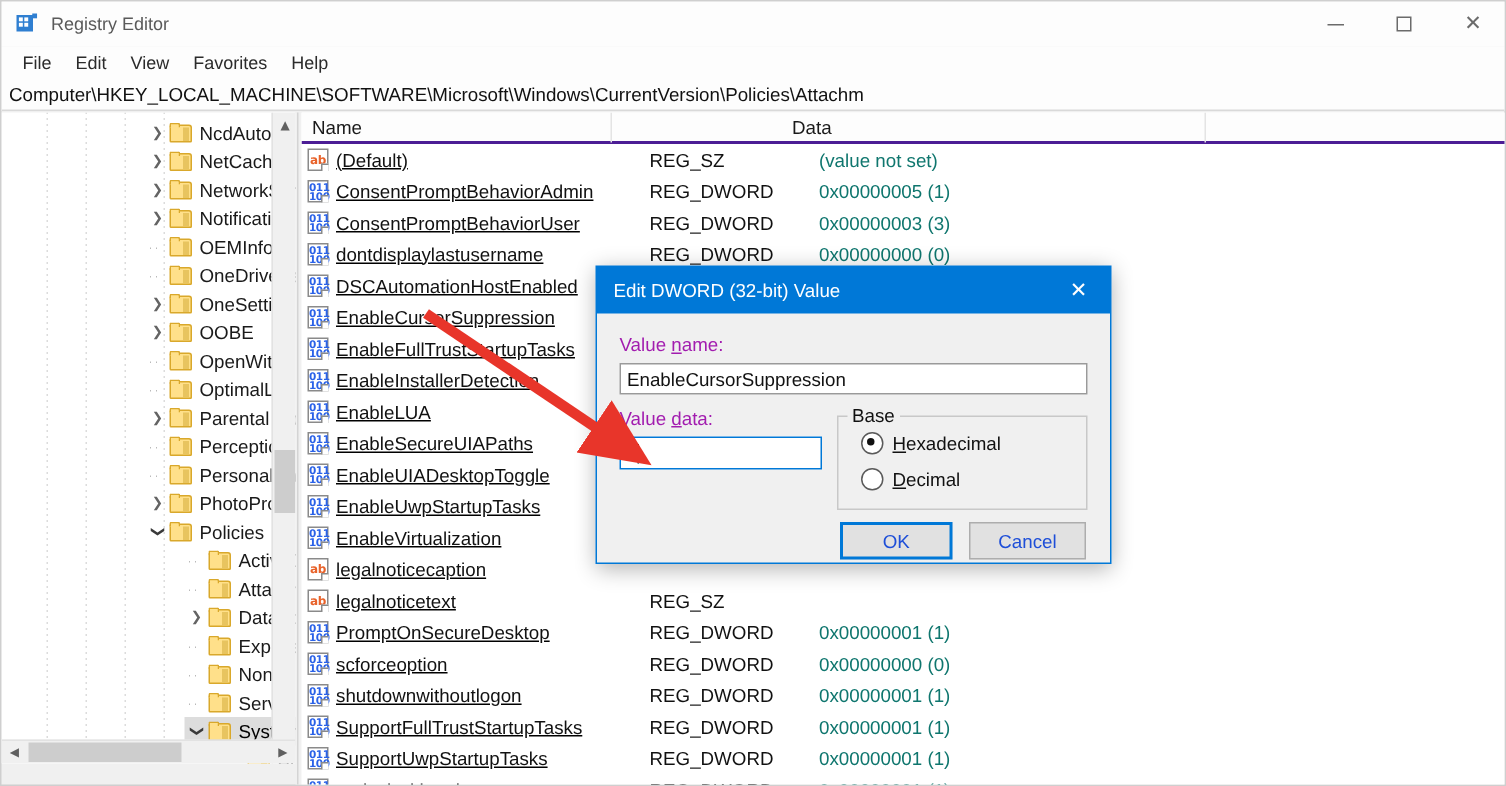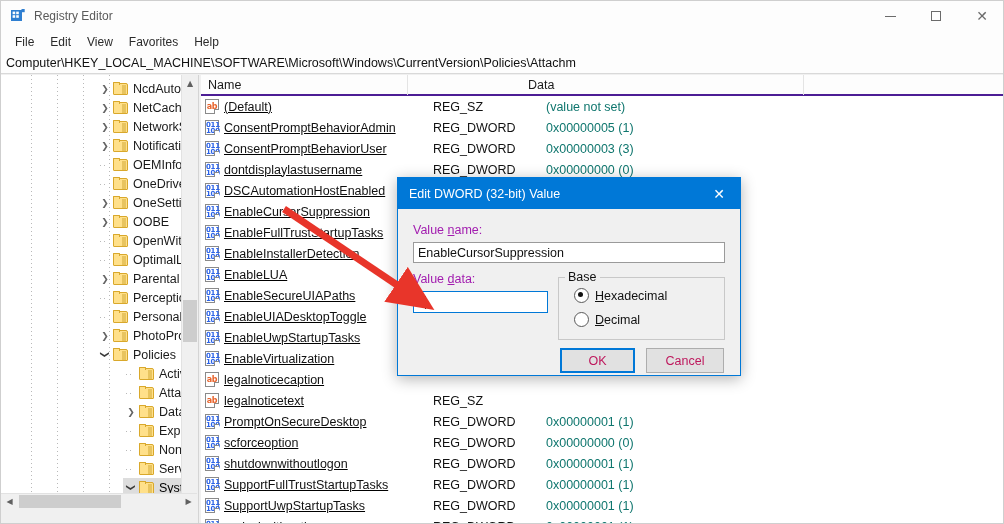--- a/index.html
+++ b/index.html
@@ -99,21 +99,21 @@
   .tb span{font-size:12.5px;color:#111;padding-left:4px;}
   .tb.ro{border:1px solid #9a9a9a;}
   .tb.focus{border:1px solid #0078d7;}
   .caret{display:inline-block;width:1px;height:13px;background:#111;margin-left:0px;}
   .grp{position:absolute;border:1px solid #c8c8c8;box-sizing:border-box;}
   .grp-lbl{position:absolute;background:#f0f0f0;font-size:12.5px;color:#111;padding:0 3px;}
   .radio{position:absolute;display:flex;align-items:center;}
   .radio .dot{width:13px;height:13px;border:1px solid #5a5a5a;border-radius:50%;background:#fff;position:relative;margin-right:6px;flex:none;}
   .radio.on .dot::after{content:"";position:absolute;left:3px;top:3px;width:5px;height:5px;border-radius:50%;background:#111;}
   .radio .rl{font-size:12.5px;color:#111;}
-  .btn{position:absolute;height:25px;background:#e1e1e1;border:1px solid #adadad;box-sizing:border-box;display:flex;align-items:center;justify-content:center;font-size:12.5px;color:#be185d;}
+  .btn{position:absolute;height:25px;background:#e1e1e1;border:1px solid #adadad;box-sizing:border-box;display:flex;align-items:center;justify-content:center;font-size:12.5px;color:#1d4ed8;}
   .btn.def{border:2px solid #0078d7;background:#e1e1e1;}
 
   
   .anno{position:absolute;left:0;top:0;width:1004px;height:524px;pointer-events:none;}
 </style>
 </head>
 <body>
 
 <div class="app">
 

